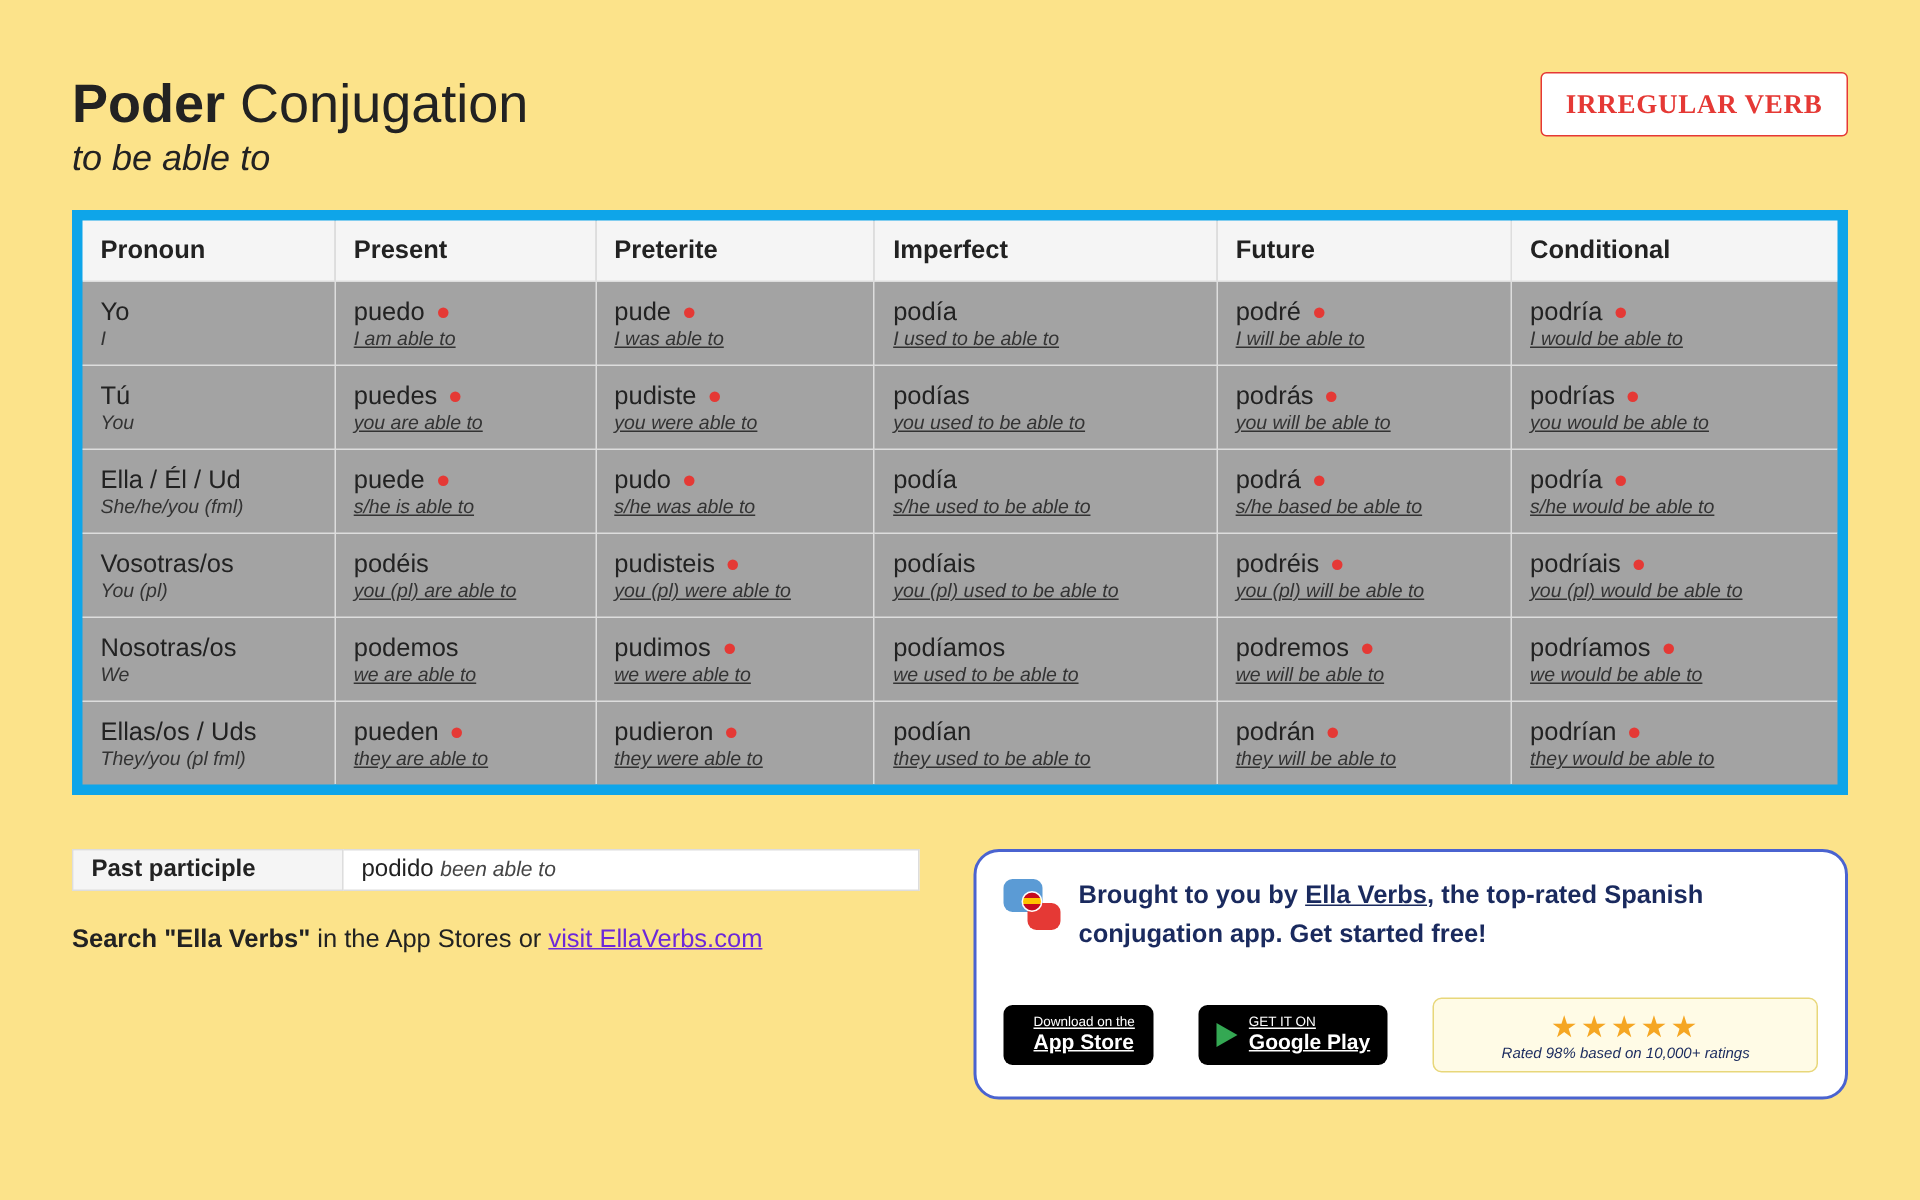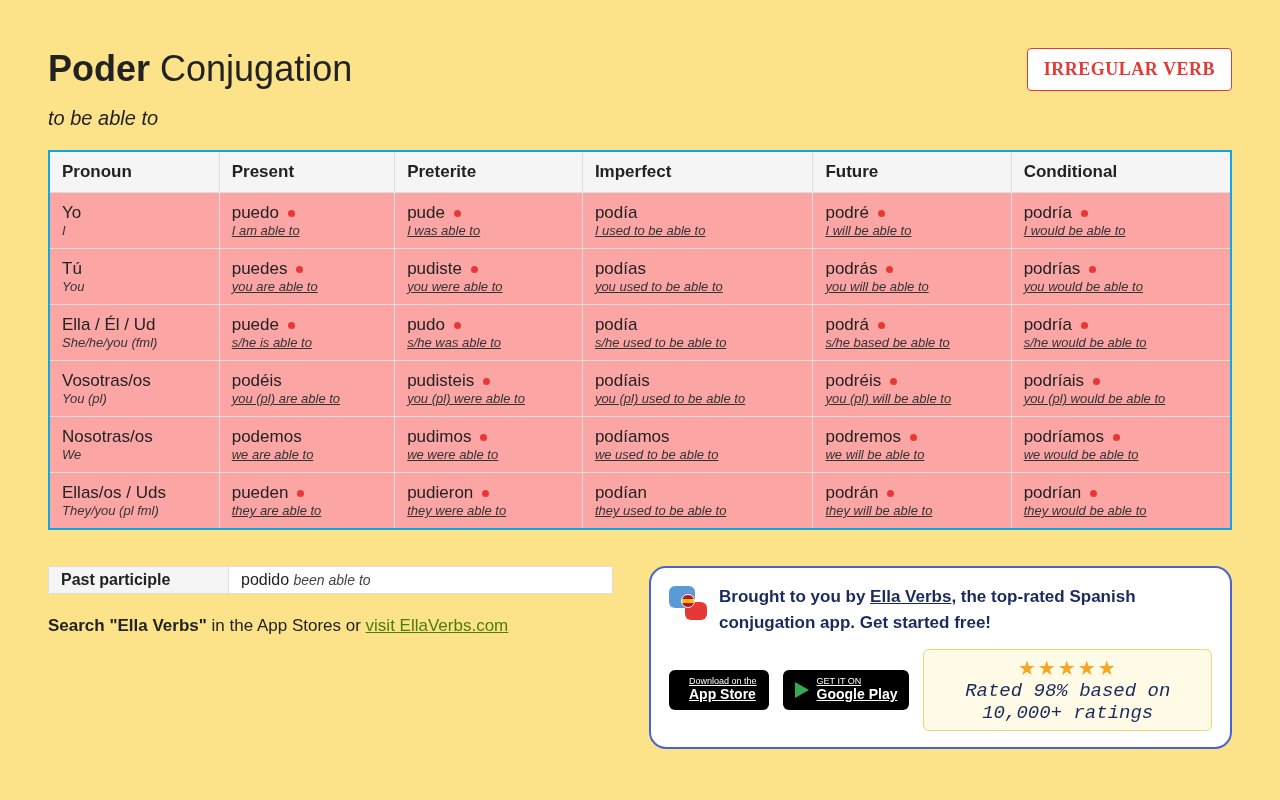--- a/index.html
+++ b/index.html
@@ -13,37 +13,37 @@
     padding: 48px;
   }
   .header {
     display: flex;
     justify-content: space-between;
     align-items: flex-start;
     margin-bottom: 20px;
   }
   .title { font-size: 36px; font-weight: 400; color: #222; }
   .title b { font-weight: 700; }
-  .subtitle { font-size: 20px; font-style: italic; color: #222; margin-top: 17px; }
+  .subtitle { font-size: 24px; font-style: italic; color: #222; margin-top: 2px; }
   .badge {
     background: #fff;
     color: #e53935;
     border: 1px solid #e53935;
     border-radius: 4px;
     padding: 10px 16px;
     font-weight: 700;
     font-size: 18px;
     letter-spacing: 0.5px;
     font-family: Liberation Serif, serif;
   }
   table.conj {
     width: 100%;
     border-collapse: collapse;
-    background: #fca5a5;
-    border: 2px solid #0ea5e9;
+    background: #a3a3a3;
+    border: 7px solid #0ea5e9;
   }
   table.conj th, table.conj td {
     border: 1px solid #ddd;
     padding: 10px 12px;
     text-align: left;
     vertical-align: top;
   }
   table.conj th {
     background: #f5f5f5;
     font-weight: 700;
@@ -76,21 +76,21 @@
   }
   table.part th, table.part td {
     border: 1px solid #ddd;
     padding: 4px 12px;
     text-align: left;
     font-size: 16px;
   }
   table.part th { background: #f5f5f5; font-weight: 600; width: 180px; }
   .part-sub { font-size: 14px; font-style: italic; color: #444; }
   .search-line { margin-top: 22px; font-size: 17px; font-weight: 600; }
-  .search-line a { color: #4d7c0f; }
+  .search-line a { color: #6d28d9; }
   .promo {
     flex: 1;
     background: #fff;
     border: 2px solid #4a63d0;
     border-radius: 17px;
     padding: 16px 18px;
   }
   .promo-top { display: flex; gap: 12px; align-items: flex-start; }
   .promo-icon {
     width: 38px; height: 38px;
@@ -109,21 +109,21 @@
   }
   .promo-icon .flag {
     position: absolute; width: 14px; height: 14px;
     background: linear-gradient(to bottom, #c60b1e 33%, #ffc400 33%, #ffc400 66%, #c60b1e 66%);
     border-radius: 50%;
     top: 10px; left: 12px;
     border: 1px solid #fff;
   }
   .promo-text { font-size: 17px; color: #1a2a5e; font-weight: 600; line-height: 1.5; }
   .promo-text a { color: #1a2a5e; text-decoration: underline; }
-  .promo-bottom { display: flex; gap: 14px; margin-top: 14px; align-items: center; justify-content: space-between; }
+  .promo-bottom { display: flex; gap: 30px; margin-top: 30px; align-items: center; justify-content: space-between; }
   .store-badge {
     background: #000; color: #fff; border-radius: 6px;
     padding: 6px 12px; display: flex; align-items: center; gap: 8px;
     height: 40px;
   }
   .store-badge .icon { font-size: 20px; }
   .store-badge .lines { line-height: 1.1; }
   .store-badge .l1 { font-size: 9px; }
   .store-badge .l2 { font-size: 14px; font-weight: 600; }
   .gplay-icon {
@@ -136,21 +136,21 @@
   .rating {
     margin-left: auto;
     background: #fffbe6;
     border: 1px solid #e8d77a;
     border-radius: 6px;
     padding: 6px 14px;
     text-align: center;
     flex: 1;
   }
   .stars { color: #f5a623; font-size: 20px; letter-spacing: 2px; }
-  .rating-text { font-size: 19px; font-style: italic; color: #1a2a5e; font-family: Liberation Mono, monospace; }
+  .rating-text { font-size: 10px; font-style: italic; color: #1a2a5e; }
 </style>
 </head>
 <body>
 
 <div class="header">
   <div>
     <div class="title">
       <b>Poder</b>
       <span>Conjugation</span>
     </div>

